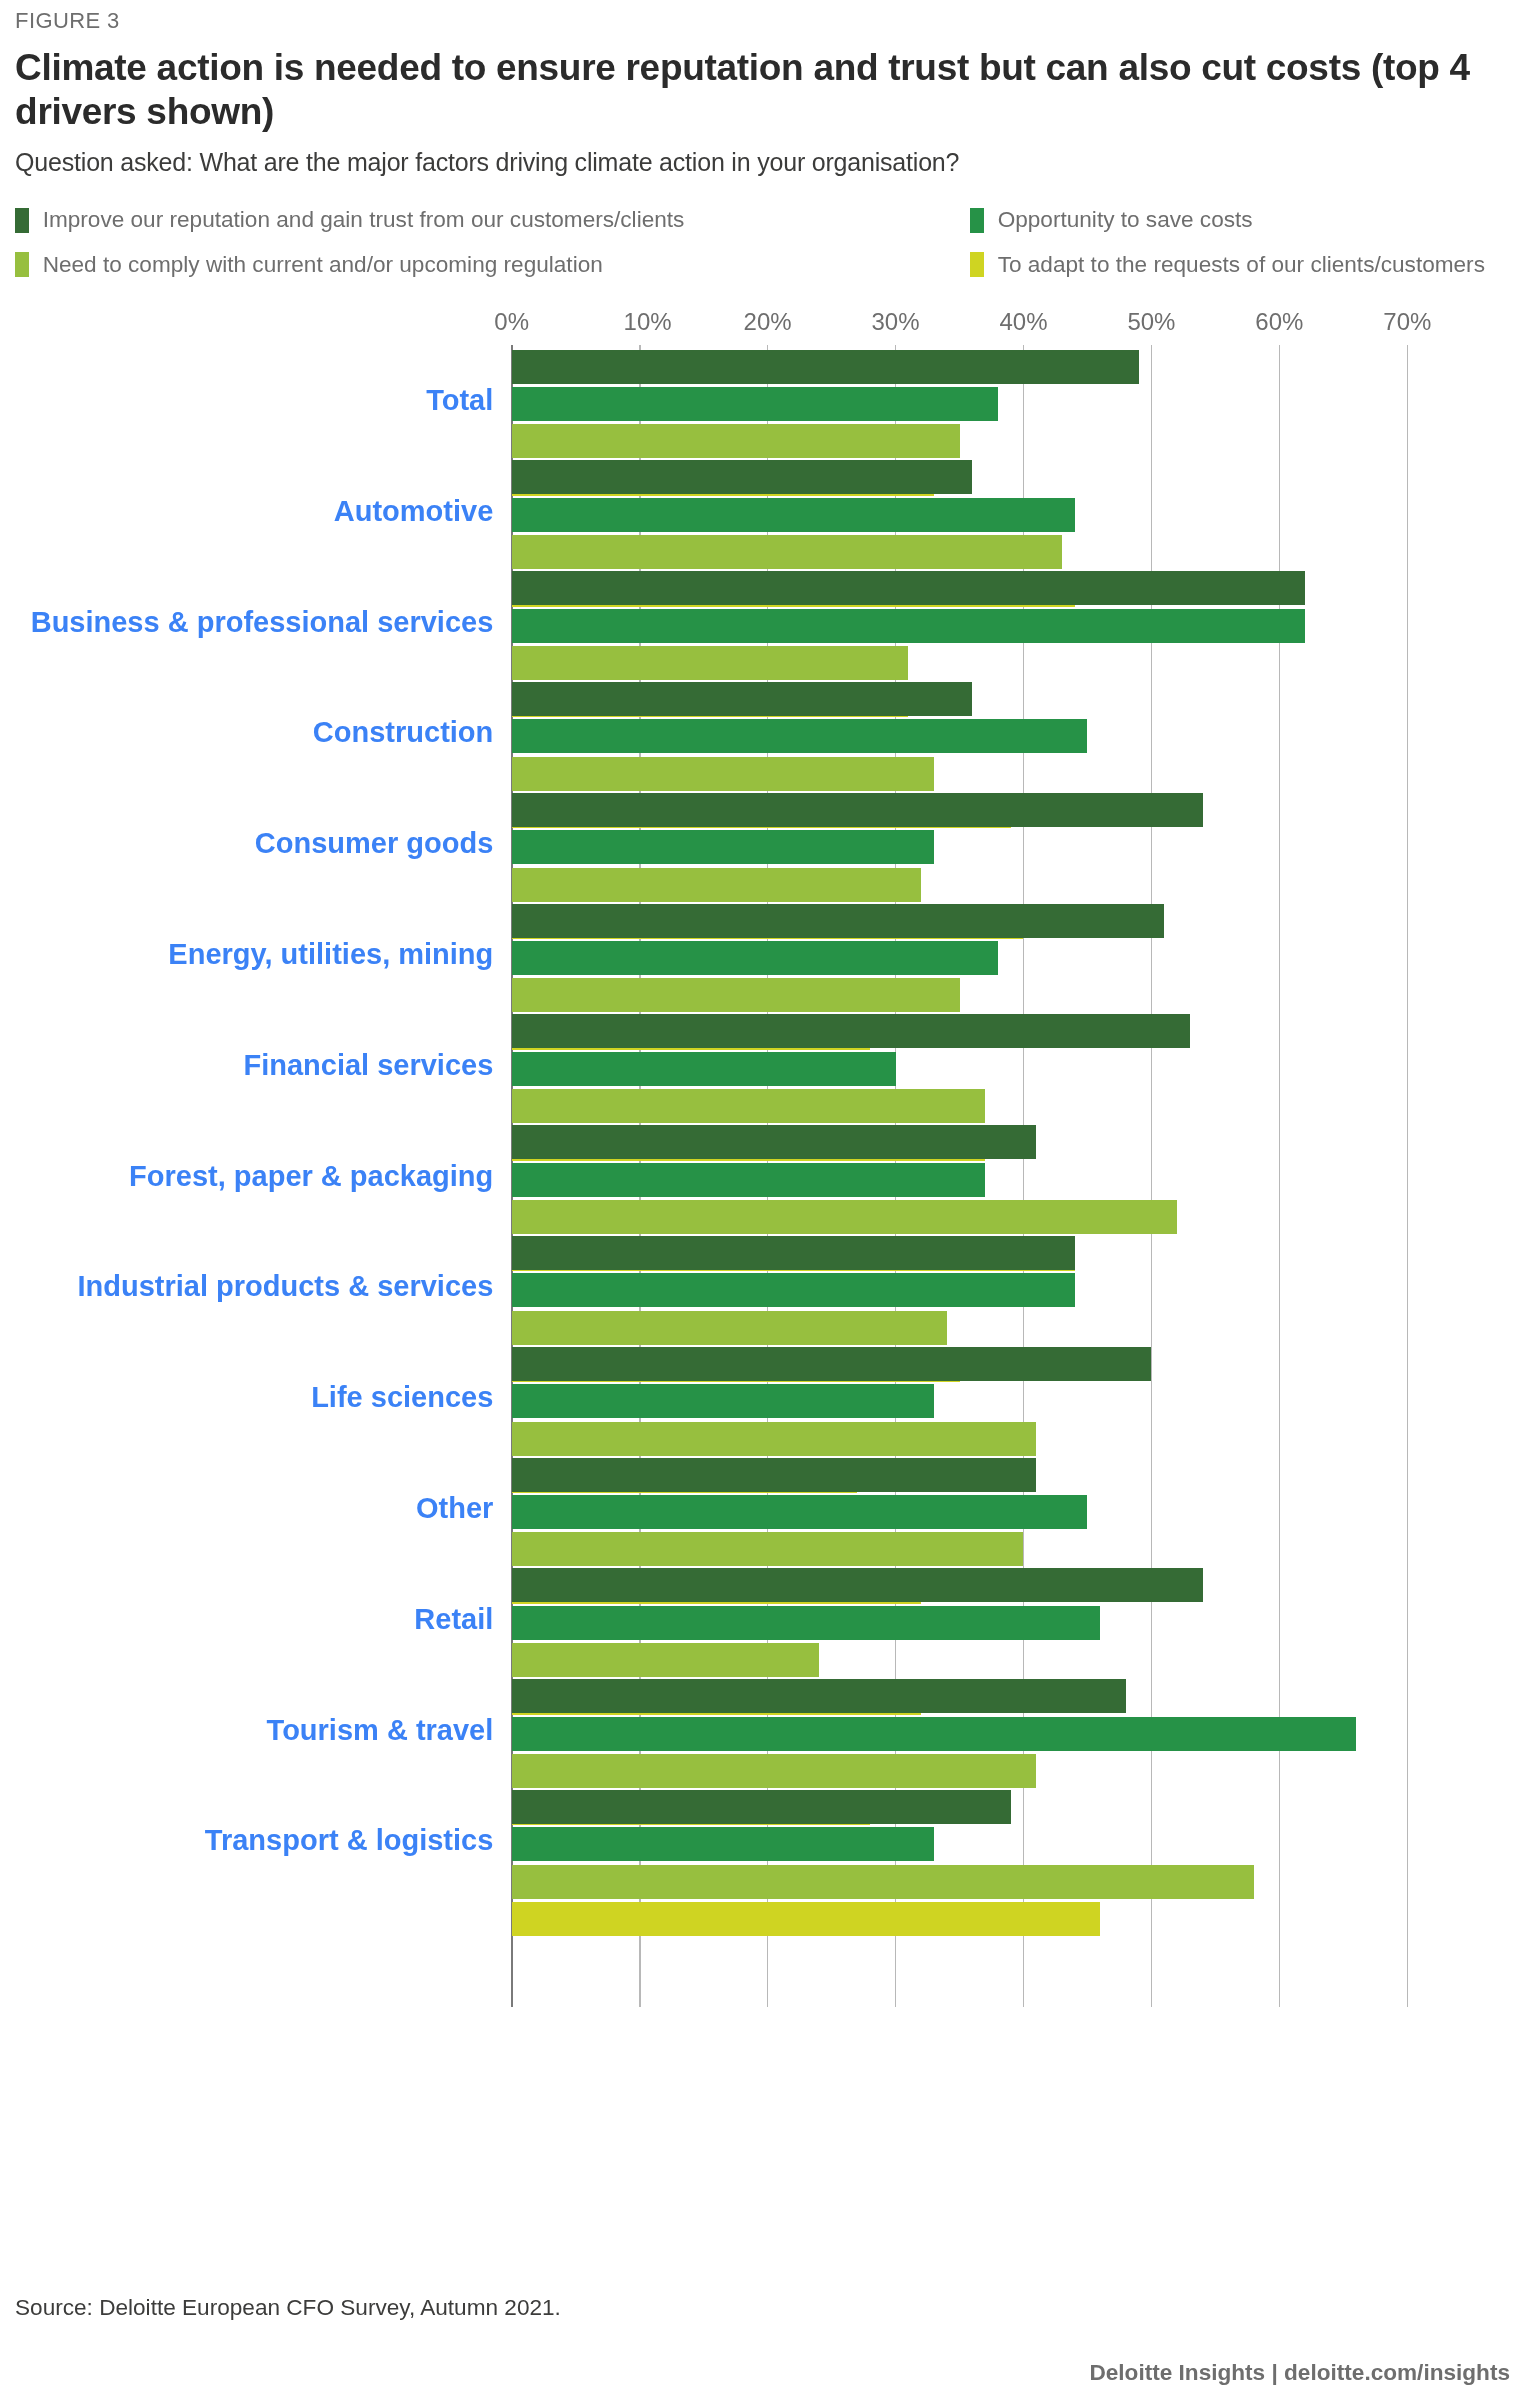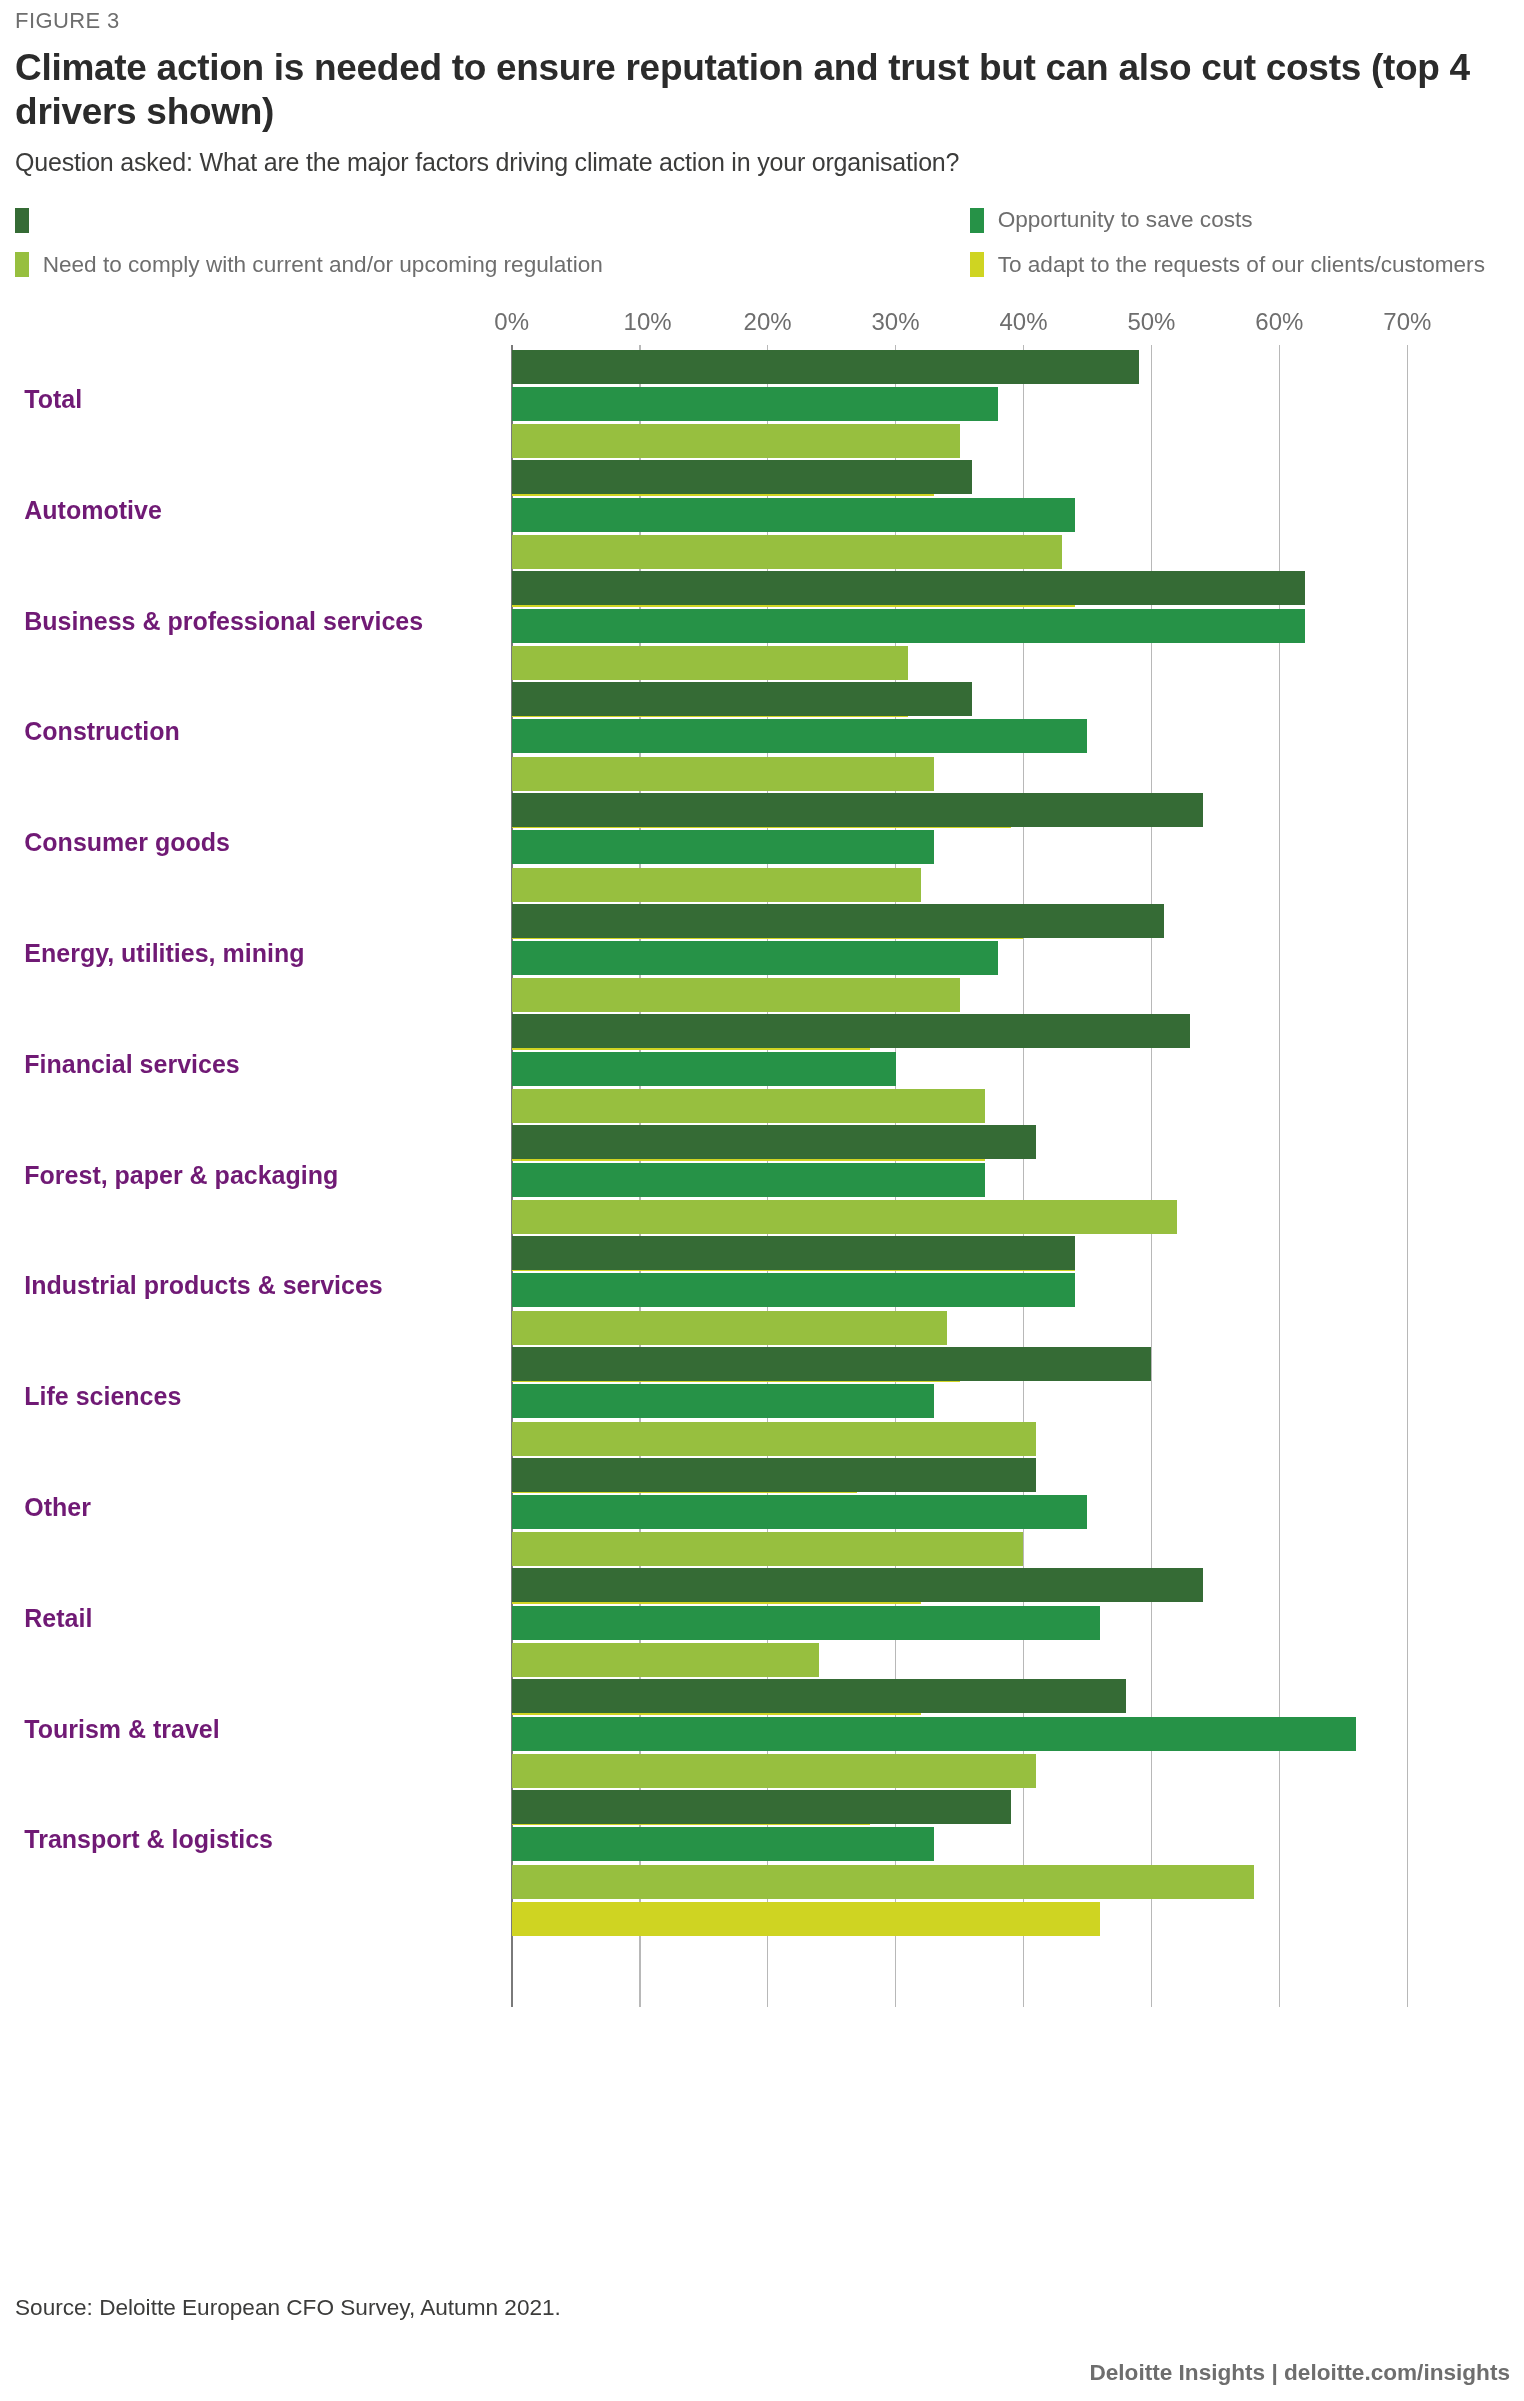--- a/index.html
+++ b/index.html
@@ -65,21 +65,21 @@
     position:absolute; top:0; bottom:0; width:1.7px; background:#b8b8b8;
   }
   .gridline.zero { background:#7a7a7a; width:1.7px; }
 
   .groups { position:absolute; left:0; right:0; top:0; bottom:0; }
 
   .group { position:relative; box-sizing:border-box; }
   .group-label {
     position:absolute; right:calc(100% + 18.4px);
     top:50%; transform:translateY(-50%);
-    font-size:25px; font-weight:bold; color:#701a75;
+    text-align:right; font-size:29px; font-weight:bold; color:#3b82f6;
     line-height:1.18; white-space:pre-line; width:469px;
   }
   .bar { height:34px; margin-bottom:3.4px; position:relative; z-index:2; }
   .bar:last-child { margin-bottom:0; }
 
   .source {
     position:absolute; left:15px; bottom:80px;
     font-size:22.6px; color:#3c3c3b;
   }
   .brand {
@@ -94,20 +94,21 @@
 
   <div class="fig-label">FIGURE 3</div>
 
   <div class="title">Climate action is needed to ensure reputation and trust but can also cut costs (top 4 drivers shown)</div>
 
   <div class="subtitle">Question asked: What are the major factors driving climate action in your organisation?</div>
 
   <div class="legend" id="legend">
       <div class="legend-item">
         <span class="legend-swatch" style="background: rgb(53, 107, 53);"></span>
+        <span class="legend-text">Improve our reputation and gain trust from our customers/clients</span>
       </div>
       <div class="legend-item">
         <span class="legend-swatch" style="background: rgb(38, 146, 71);"></span>
         <span class="legend-text">Opportunity to save costs</span>
       </div>
       <div class="legend-item">
         <span class="legend-swatch" style="background: rgb(151, 191, 63);"></span>
         <span class="legend-text">Need to comply with current and/or upcoming regulation</span>
       </div>
       <div class="legend-item">

